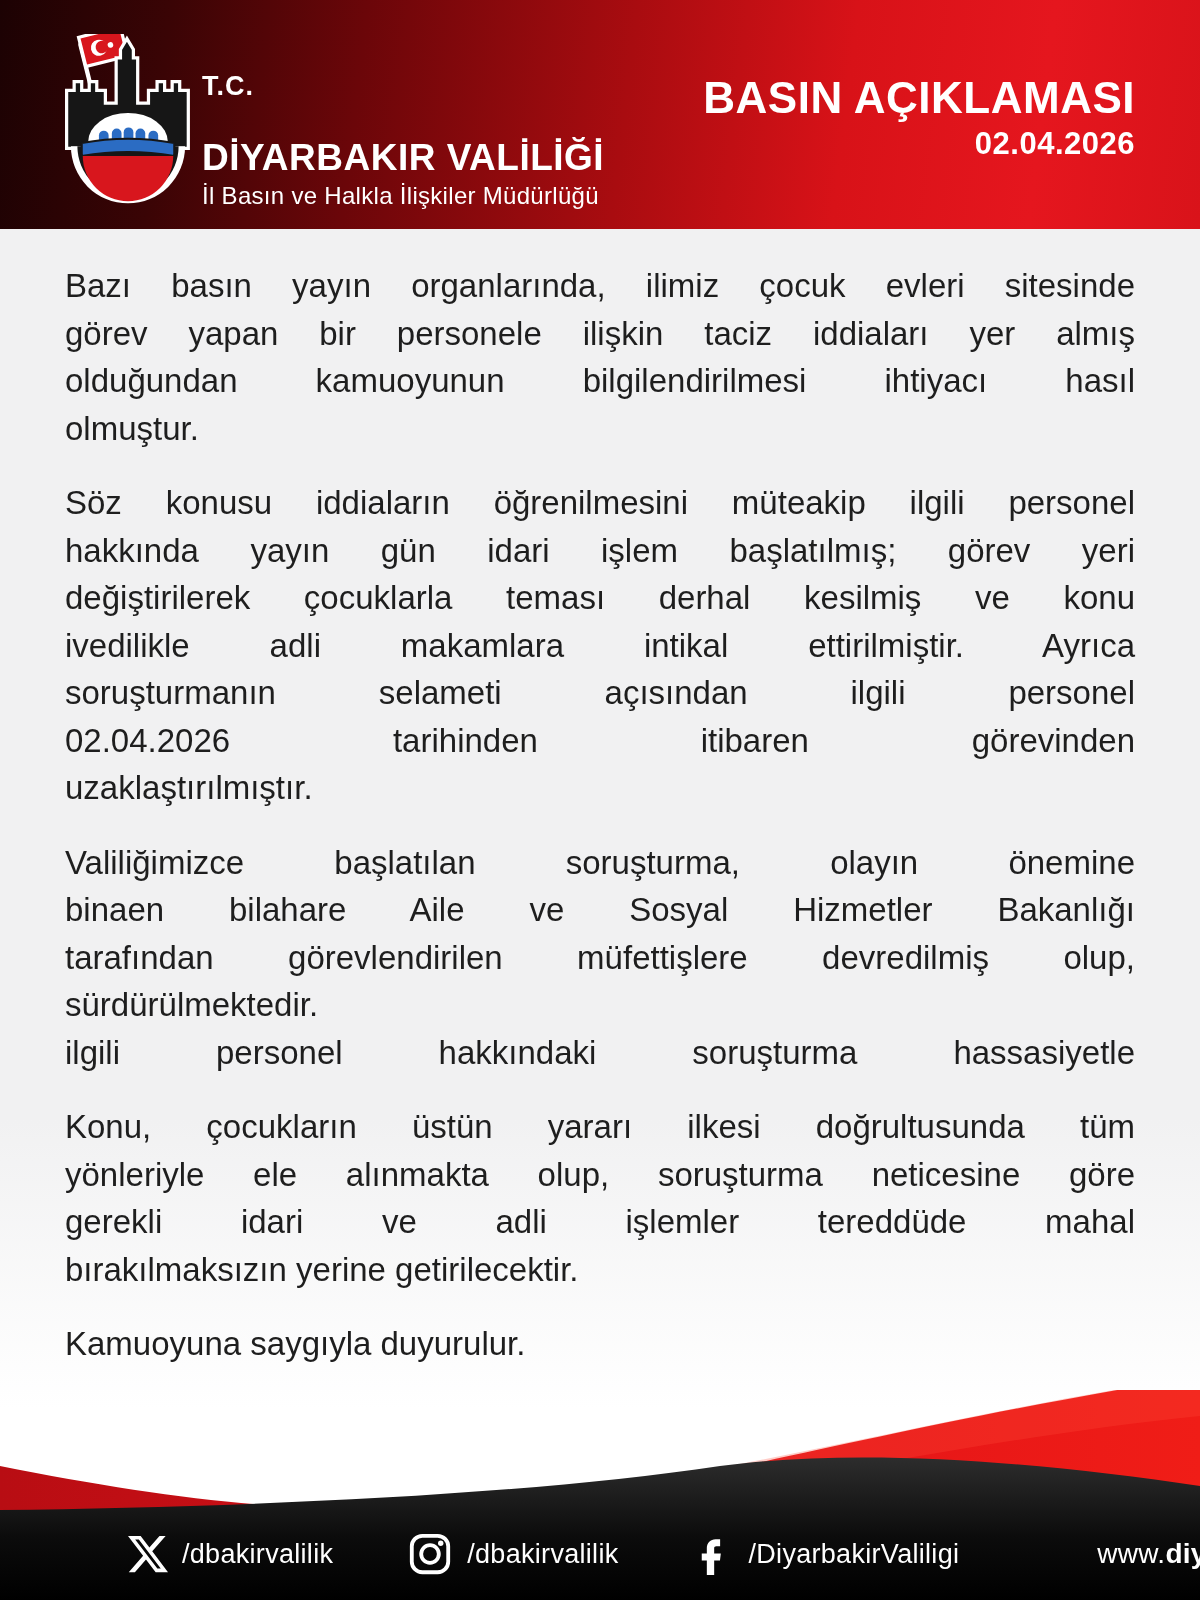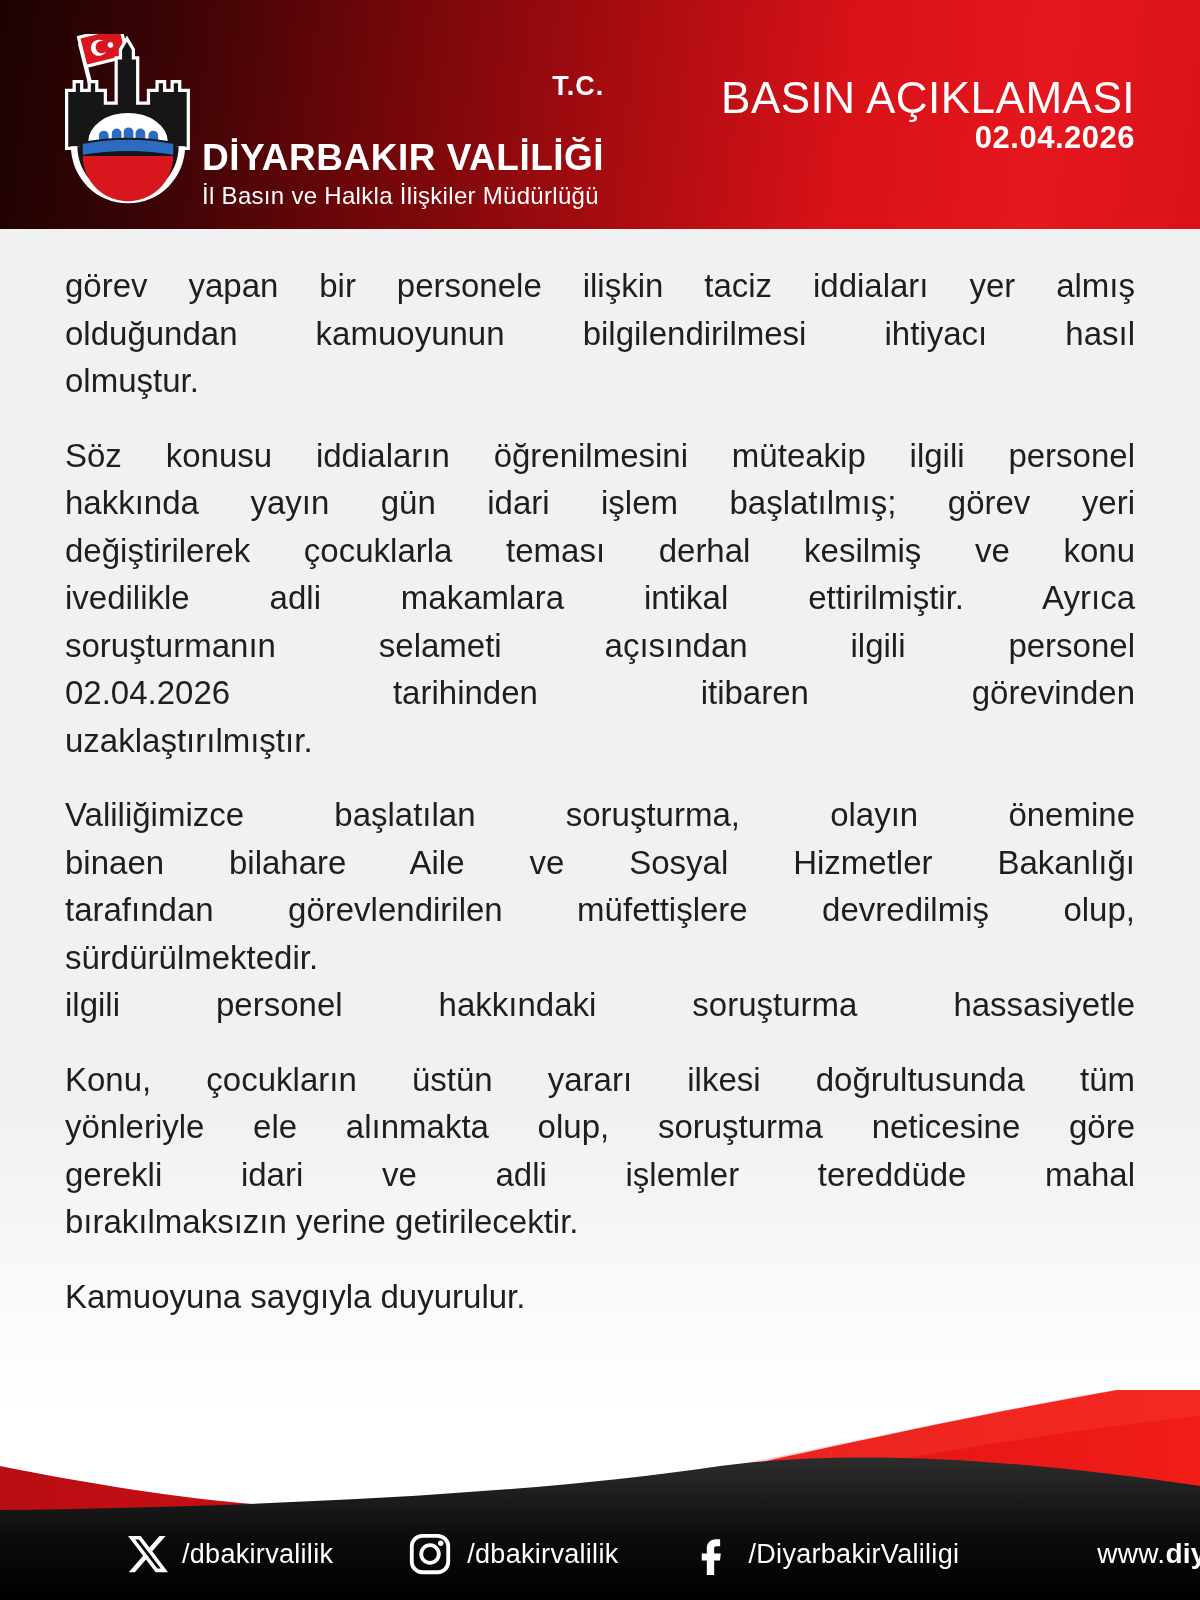--- a/index.html
+++ b/index.html
@@ -24,36 +24,36 @@
       #a90c10 52%, #d81218 70%, #e5161e 86%, #d9131a 100%);
   }
   .logo-wrap{
     position:absolute;left:58px;top:34px;
     width:140px;height:175px;
   }
   .org-block{
     position:absolute;left:202px;top:72px;color:#ffffff;
   }
   .org-tc{
-    font-size:27px;font-weight:800;letter-spacing:1px;line-height:1.05;text-align:right;
+    font-size:27px;font-weight:800;letter-spacing:1px;line-height:1.05;
   }
   .org-name{
     font-size:37px;font-weight:800;letter-spacing:0.5px;line-height:1.15;margin-top:37px;
   }
   .org-sub{
     font-size:24px;font-weight:500;letter-spacing:0.3px;line-height:1.3;
   }
   .title-block{
     position:absolute;right:65px;top:76px;text-align:right;color:#ffffff;
   }
   .press-title{
-    font-size:44px;font-weight:400;letter-spacing:0.5px;line-height:1.0;text-align:center;
+    font-size:44px;font-weight:700;letter-spacing:0.5px;line-height:1.0;text-align:center;
   }
   .press-date{
-    font-size:31px;font-weight:700;letter-spacing:0.5px;
+    font-size:31px;font-weight:700;letter-spacing:0.5px;margin-top:6px;
   }
 
   
   .content{
     position:absolute;left:65px;top:229px;width:1070px;
     padding-top:33px;
     color:#1e1e1e;
   }
   .para{
     margin:0 0 27px 0;
@@ -144,20 +144,21 @@
     </div>
 
     <div class="title-block">
       <div class="press-title">BASIN AÇIKLAMASI</div>
       <div class="press-date">02.04.2026</div>
     </div>
   </div>
 
   <div class="content">
       <p class="para">
+        <span class="line">Bazı basın yayın organlarında, ilimiz çocuk evleri sitesinde</span>
         <span class="line">görev yapan bir personele ilişkin taciz iddiaları yer almış</span>
         <span class="line">olduğundan kamuoyunun bilgilendirilmesi ihtiyacı hasıl</span>
         <span class="line last">olmuştur.</span>
       </p>
       <p class="para">
         <span class="line">Söz konusu iddiaların öğrenilmesini müteakip ilgili personel</span>
         <span class="line">hakkında yayın gün idari işlem başlatılmış; görev yeri</span>
         <span class="line">değiştirilerek çocuklarla teması derhal kesilmiş ve konu</span>
         <span class="line">ivedilikle adli makamlara intikal ettirilmiştir. Ayrıca</span>
         <span class="line">soruşturmanın selameti açısından ilgili personel</span>

